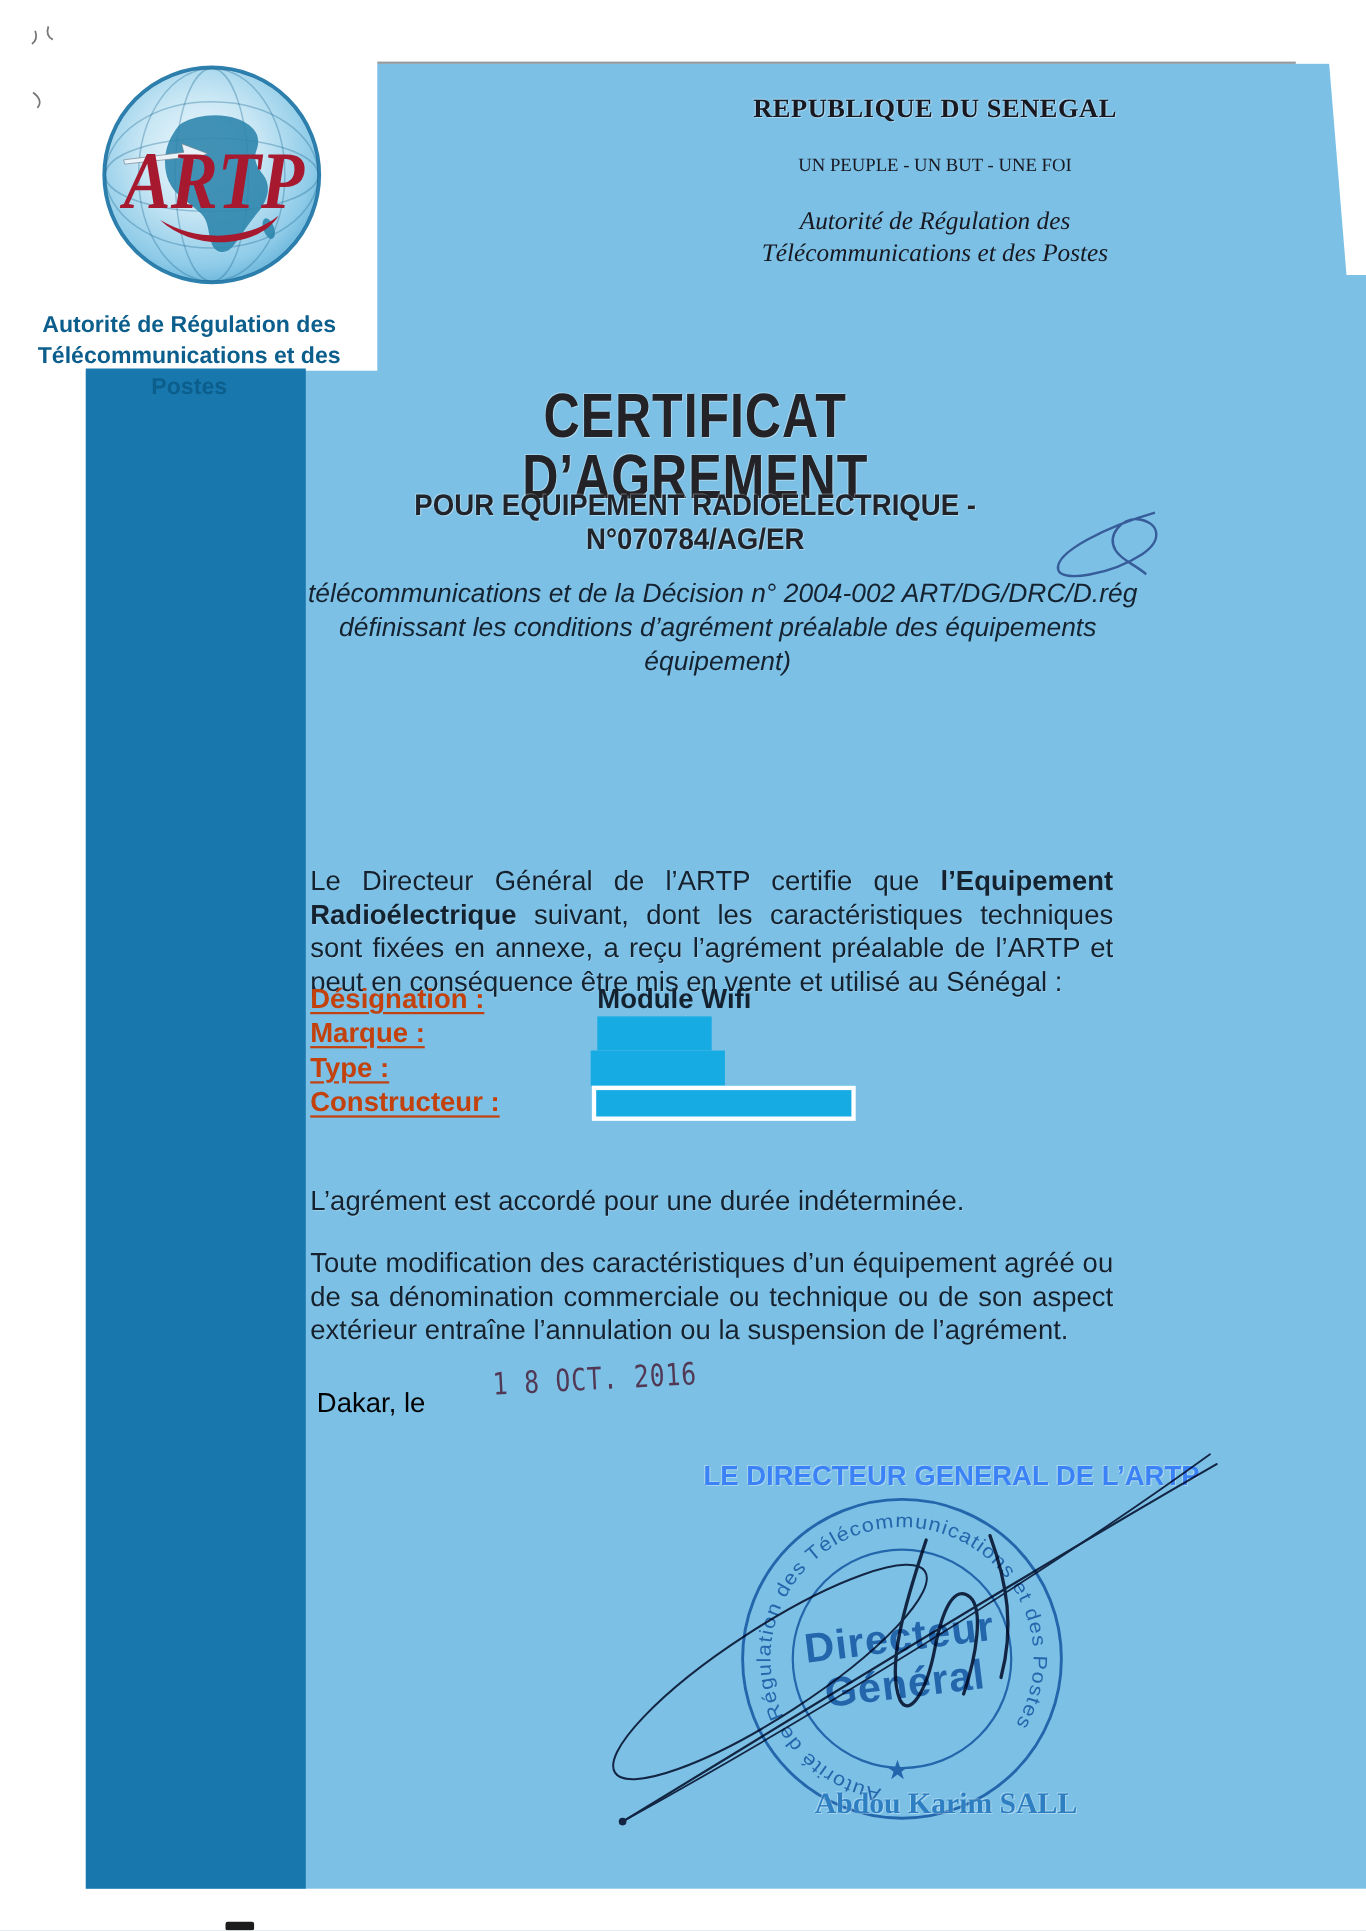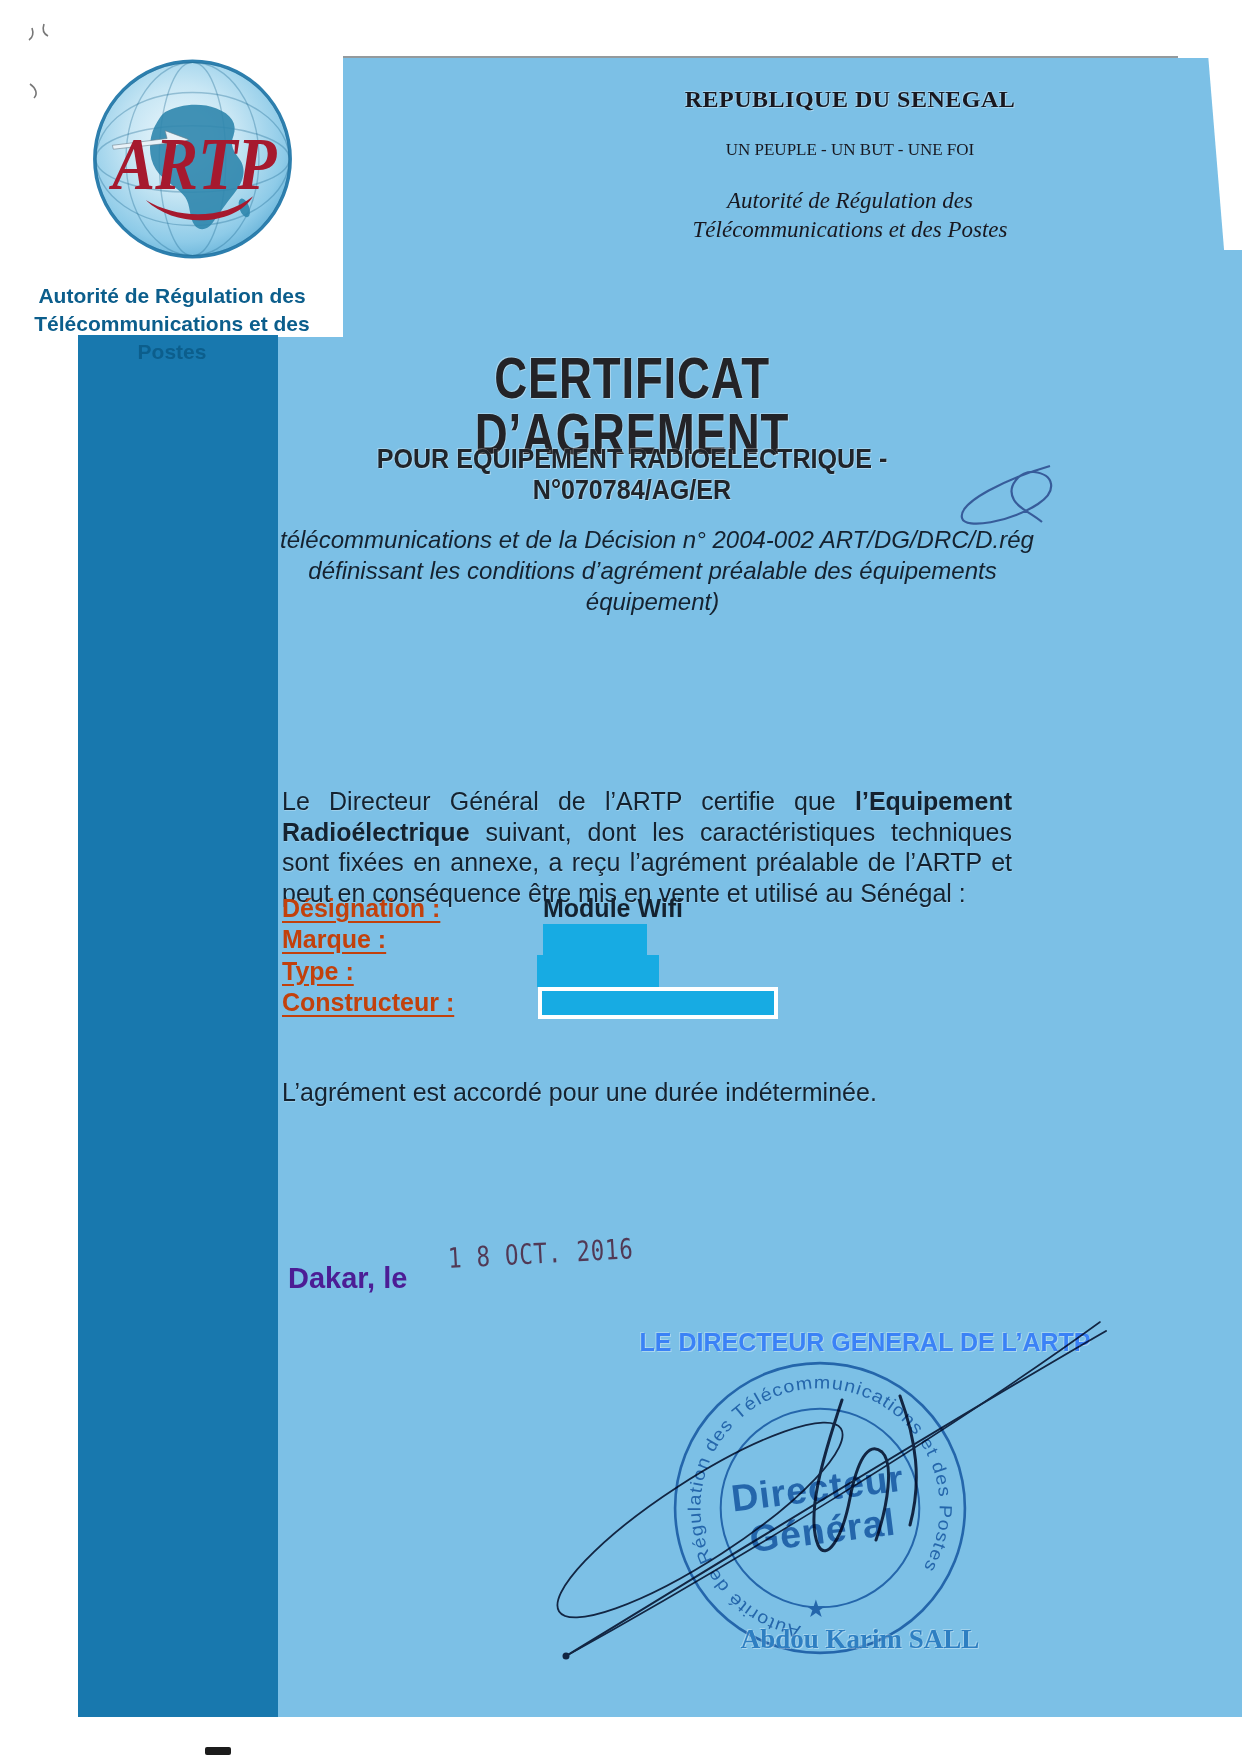--- a/index.html
+++ b/index.html
@@ -48,21 +48,21 @@
 
   .field-label{position:absolute;left:282px;font-weight:bold;font-size:25px;
                text-decoration:underline;text-underline-offset:4px;color:#c2410c;}
   .field-value{position:absolute;left:543px;font-weight:bold;font-size:25px;color:#142230;}
   .redact{position:absolute;background:var(--redaction_cyan,#17ABE3);}
   .redact.framed{border:4px solid #ffffff;box-sizing:border-box;}
 
   .duration{position:absolute;left:282px;width:740px;top:1052px;}
   .modification{position:absolute;left:282px;width:730px;top:1108px;text-align:justify;}
 
-  .dakar{position:absolute;left:288px;top:1262px;font-weight:bold;font-size:29px;color:#4c1d95;}
+  .dakar{position:absolute;left:288px;top:1262px;font-weight:normal;font-size:25px;color:#000000;}
   .date-stamp{position:absolute;left:448px;top:1242px;color:var(--date_red,#9E3B50);
               font-family:"DejaVu Sans Mono",monospace;font-size:28px;letter-spacing:1px;
               transform:rotate(-3deg) scaleX(.8);transform-origin:left center;
               mix-blend-mode:multiply;opacity:.92;white-space:nowrap;}
 
   .director-heading{position:absolute;left:600px;width:530px;top:1328px;text-align:center;
                     font-weight:bold;font-size:25px;color:#3b82f6;}
 
   .stamp{position:absolute;left:668px;top:1356px;width:304px;height:304px;
          mix-blend-mode:multiply;opacity:.88;}
@@ -166,20 +166,21 @@
   <div class="field-label" style="top:925px;">Marque :</div>
   <div class="redact" style="left:543px;top:924px;width:104px;height:31px;"></div>
 
   <div class="field-label" style="top:957px;">Type :</div>
   <div class="redact" style="left:537px;top:955px;width:122px;height:32px;"></div>
 
   <div class="field-label" style="top:988px;">Constructeur :</div>
   <div class="redact framed" style="left:538px;top:987px;width:240px;height:32px;"></div>
 
   <p class="para duration">L’agrément est accordé pour une durée indéterminée.</p>
+  <p class="para modification">Toute modification des caractéristiques d’un équipement agréé ou de sa dénomination commerciale ou technique ou de son aspect extérieur entraîne l’annulation ou la suspension de l’agrément.</p>
 
   <div class="dakar">Dakar, le</div>
   <div class="date-stamp">1 8 OCT. 2016</div>
 
   <div class="director-heading halo">LE DIRECTEUR GENERAL DE L’ARTP</div>
 
   <svg class="stamp" viewBox="0 0 300 300">
     <circle cx="150" cy="150" r="143" class="sc" stroke-width="2.6"></circle>
     <circle cx="150" cy="150" r="98" class="sc" stroke-width="2"></circle>
     <path id="ringpath" d="M 100.1 256.9 A 118 118 0 1 1 199.9 256.9" fill="none"></path>

